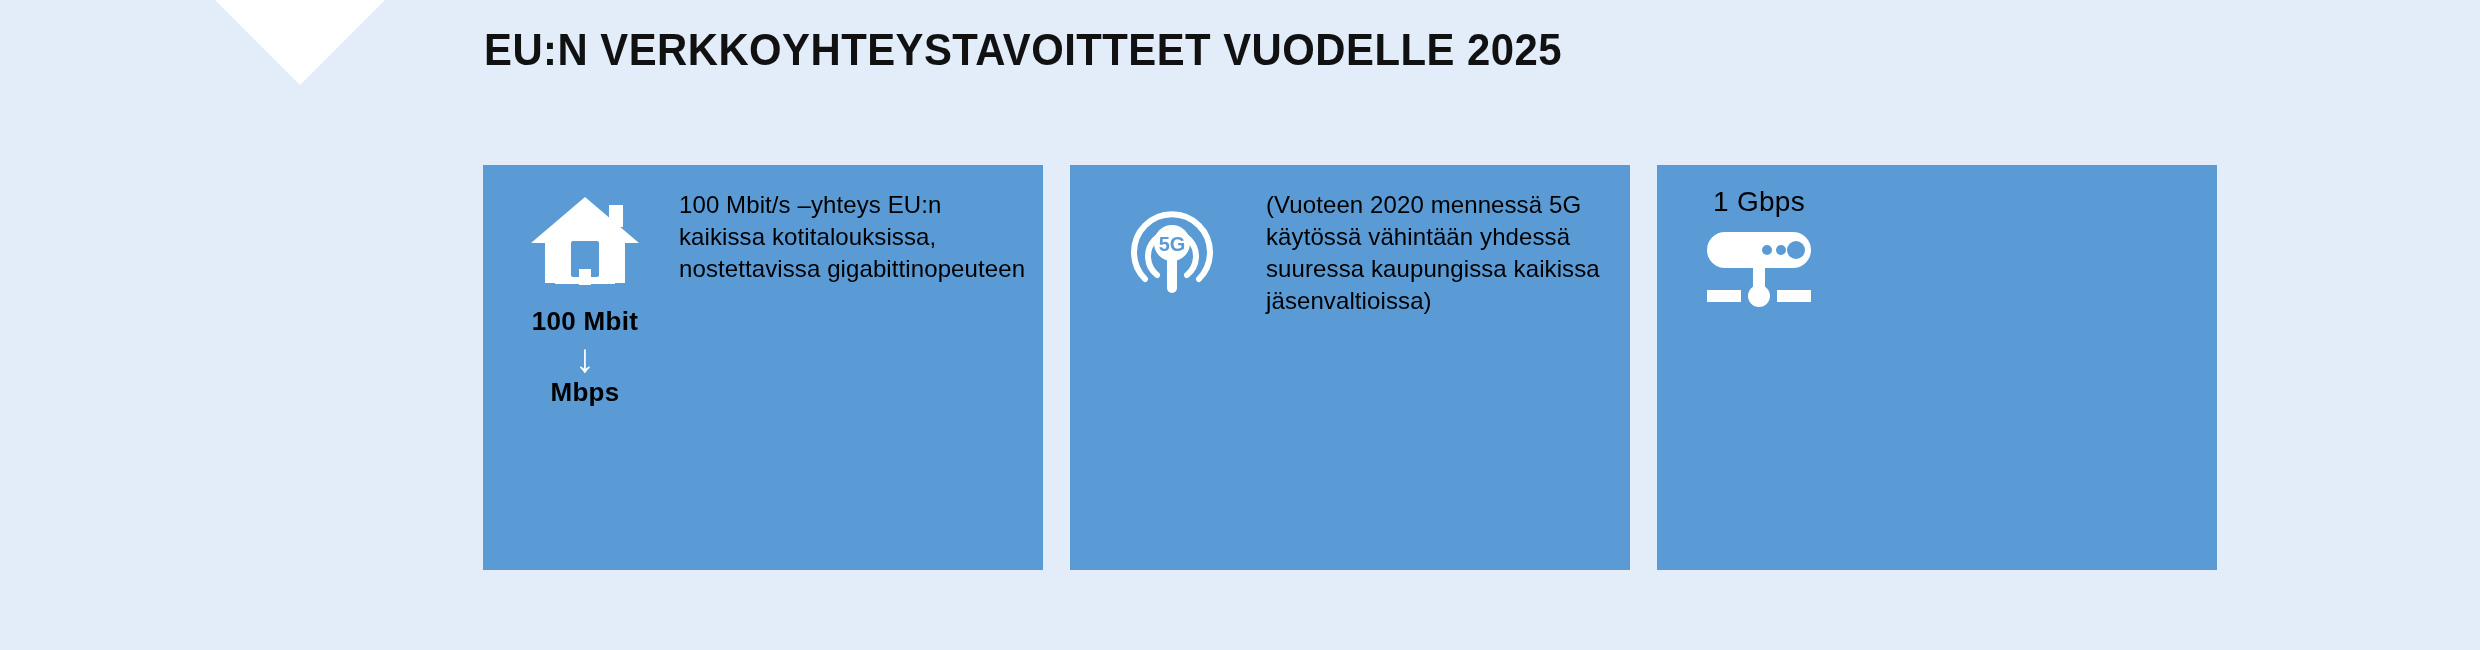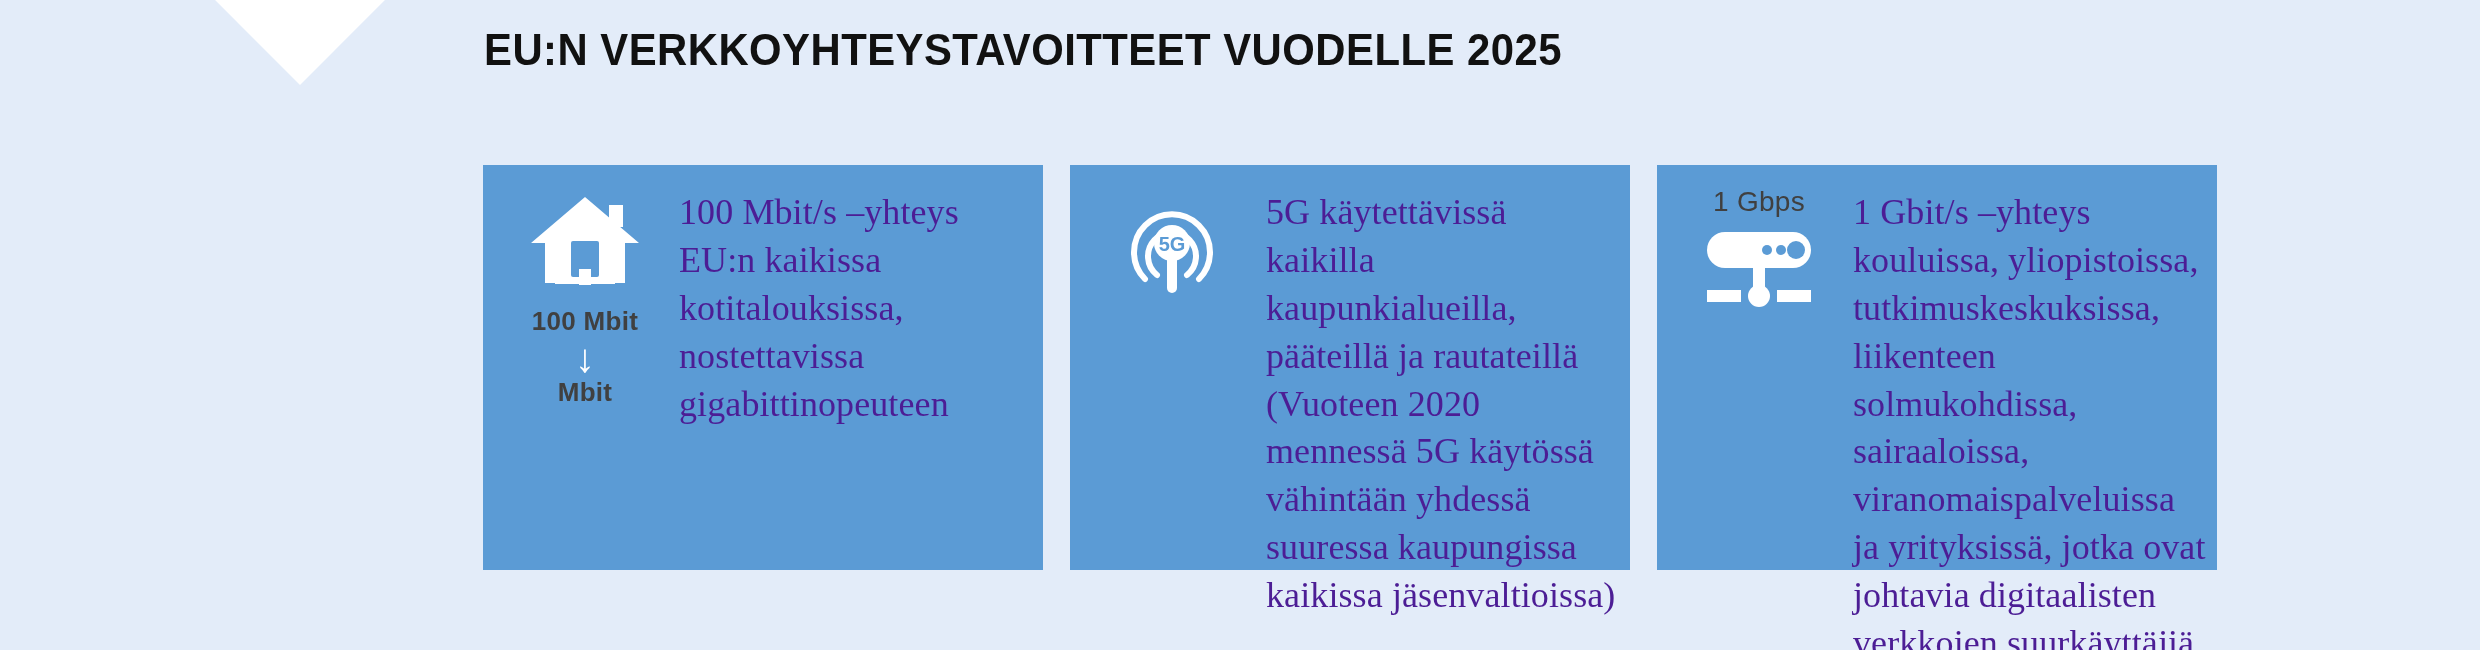--- a/index.html
+++ b/index.html
@@ -79,48 +79,47 @@
   }
   .icon-col.with-top-label { padding-top: 0; }
 
   .icon-box {
     width: 120px;
     height: 112px;
     position: relative;
   }
 
   .icon-label {
-    color: #404040;
+    color: #000000;
     font-size: 26px;
     font-weight: bold;
     text-align: center;
     line-height: 1.1;
     font-family: "Liberation Sans Narrow", "Liberation Sans", sans-serif;
     letter-spacing: 0.3px;
   }
   .icon-label.top { margin-bottom: 8px; font-weight: normal; font-size: 28px; }
   .icon-label.mid { margin-top: 4px; }
   .arrow-down {
     color: #ffffff;
     font-size: 40px;
     line-height: 0.9;
     margin: 4px 0 2px 0;
     font-weight: 300;
   }
 
   .card-text {
-    color: #4c1d95;
-    font-size: 36px;
+    color: #000000;
+    font-size: 24px;
     line-height: 1.33;
     padding-left: 14px;
     padding-top: 2px;
     max-width: 360px;
     font-weight: 400;
     letter-spacing: 0.1px;
-    font-family: Liberation Serif, serif;
   }
   .card-text p { margin: 0; }
   .card-text p + p { }
 
   
   svg.glyph { display: block; width: 100%; height: 100%; }
 </style>
 </head>
 <body>
 
@@ -139,21 +138,21 @@
             <path fill="#ffffff" d="M60 6 L6 52 L20 52 L20 92 L100 92 L100 52 L114 52 Z"></path>
             <rect x="84" y="14" width="14" height="22" fill="#ffffff"></rect>
             <rect x="46" y="50" width="28" height="36" rx="2" fill="#5b9bd5"></rect>
             <rect x="52" y="56" width="16" height="24" fill="#5b9bd5"></rect>
             <rect x="30" y="86" width="60" height="7" fill="#ffffff"></rect>
             <rect x="54" y="78" width="12" height="16" fill="#ffffff"></rect>
           </svg>
         </div>
         <div class="icon-label mid">100 Mbit</div>
         <div class="arrow-down">↓</div>
-        <div class="icon-label">Mbit</div>
+        <div class="icon-label">Mbps</div>
       </div>
       <div class="card-text">
         <p>100 Mbit/s –yhteys EU:n kaikissa kotitalouksissa, nostettavissa gigabittinopeuteen</p>
       </div>
     </div>
 
     <div class="card card-2">
       <div class="icon-col">
         <div class="icon-box">
           <svg class="glyph" viewBox="0 0 120 112" aria-hidden="true">
@@ -161,40 +160,36 @@
               <path d="M33 88 A38 38 0 1 1 87 88"></path>
               <path d="M45 84 A24 24 0 1 1 75 84"></path>
             </g>
             <circle cx="60" cy="52" r="18" fill="#ffffff"></circle>
             <text x="60" y="60" font-family="Liberation Sans, sans-serif" font-size="20" font-weight="bold" fill="#5b9bd5" text-anchor="middle">5G</text>
             <rect x="55" y="62" width="10" height="40" rx="5" fill="#ffffff"></rect>
           </svg>
         </div>
       </div>
       <div class="card-text">
-        <p>5G käytettävissä kaikilla kaupunkialueilla, pääteillä ja rautateillä</p>
         <p>(Vuoteen 2020 mennessä 5G käytössä vähintään yhdessä suuressa kaupungissa kaikissa jäsenvaltioissa)</p>
       </div>
     </div>
 
     <div class="card card-3">
       <div class="icon-col with-top-label">
         <div class="icon-label top">1 Gbps</div>
         <div class="icon-box">
           <svg class="glyph" viewBox="0 0 120 112" aria-hidden="true">
             <rect x="8" y="6" width="104" height="36" rx="18" fill="#ffffff"></rect>
             <circle cx="68" cy="24" r="5" fill="#5b9bd5"></circle>
             <circle cx="82" cy="24" r="5" fill="#5b9bd5"></circle>
             <circle cx="97" cy="24" r="9" fill="#5b9bd5"></circle>
             <rect x="54" y="42" width="12" height="26" fill="#ffffff"></rect>
             <circle cx="60" cy="70" r="11" fill="#ffffff"></circle>
             <rect x="8" y="64" width="34" height="12" fill="#ffffff"></rect>
             <rect x="78" y="64" width="34" height="12" fill="#ffffff"></rect>
           </svg>
         </div>
       </div>
-      <div class="card-text">
-        <p>1 Gbit/s –yhteys kouluissa, yliopistoissa, tutkimuskeskuksissa, liikenteen solmukohdissa, sairaaloissa, viranomaispalveluissa ja yrityksissä, jotka ovat johtavia digitaalisten verkkojen suurkäyttäjiä</p>
-      </div>
     </div>
 
   </div>
 </div>
 
 </body></html>

